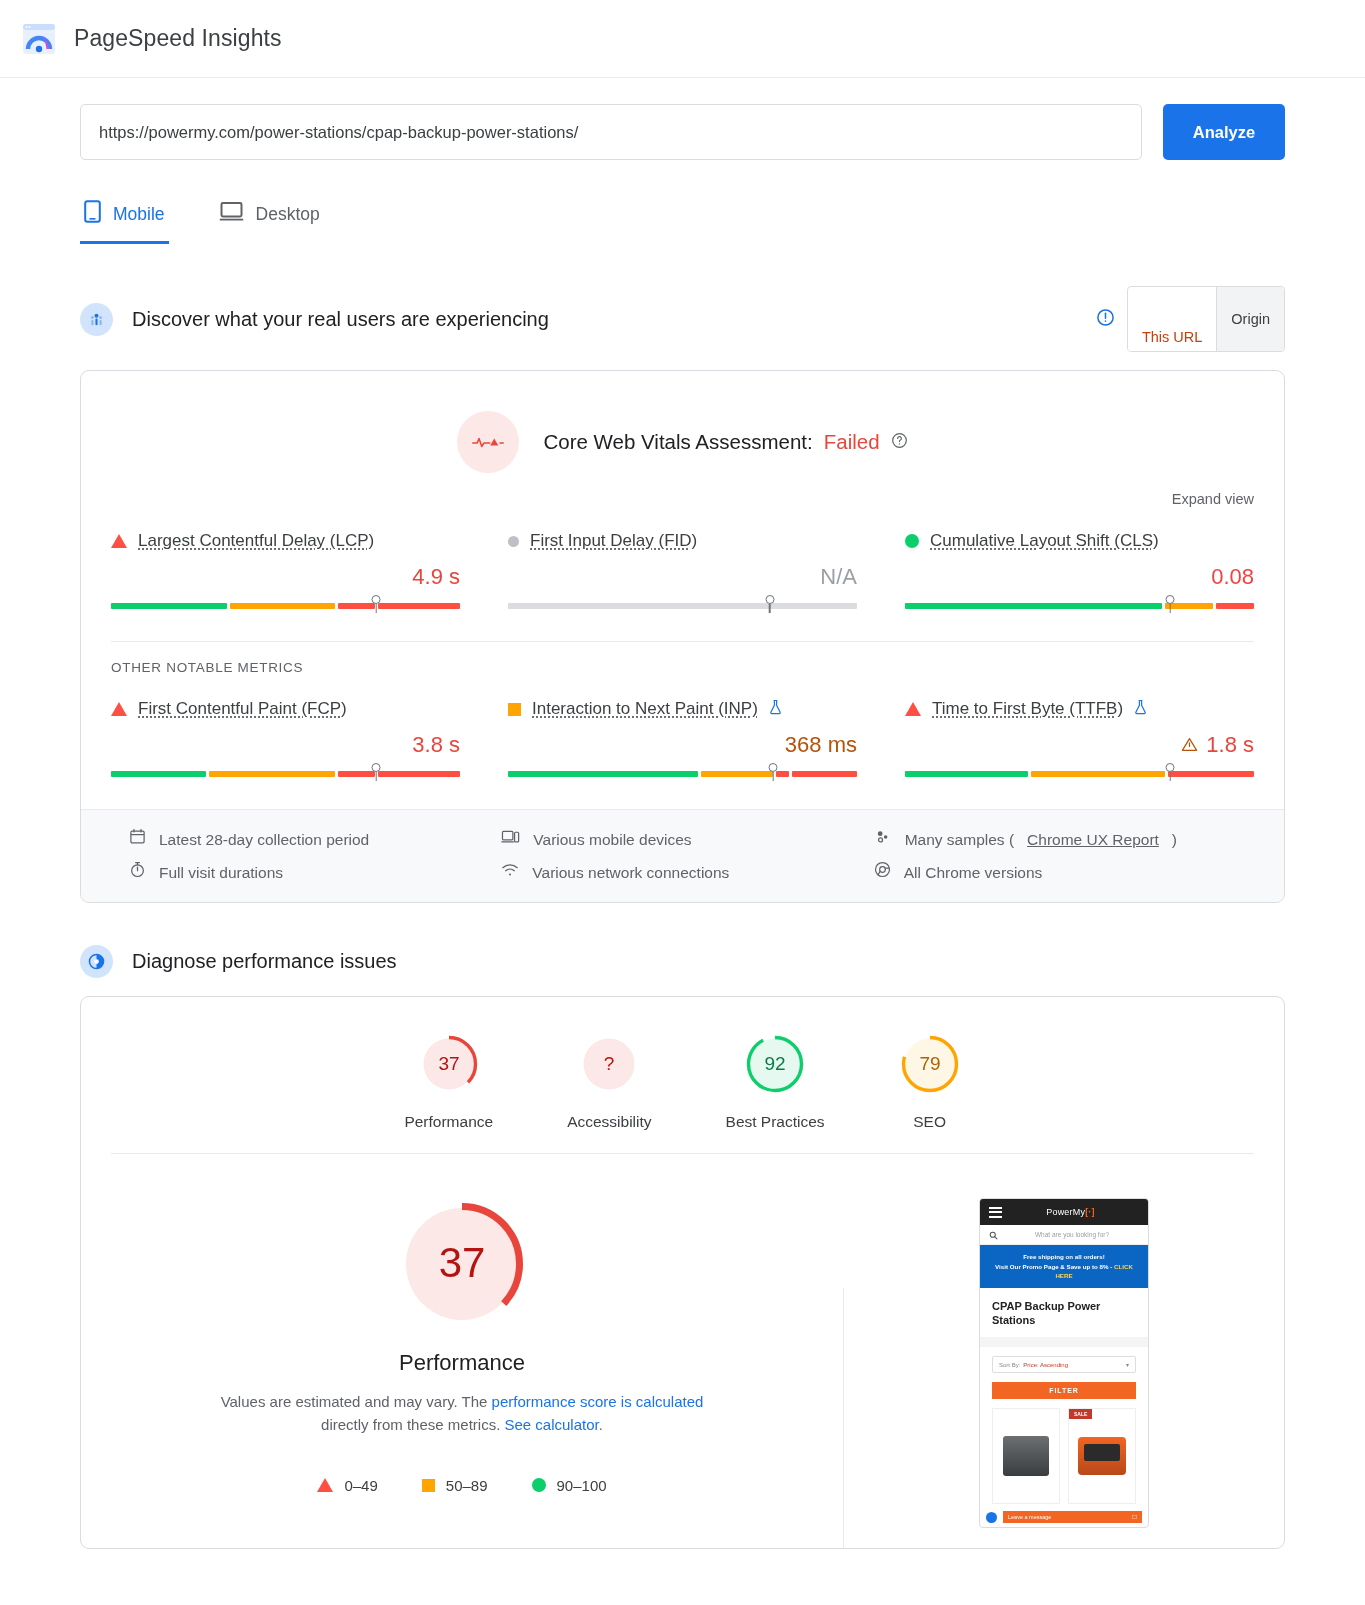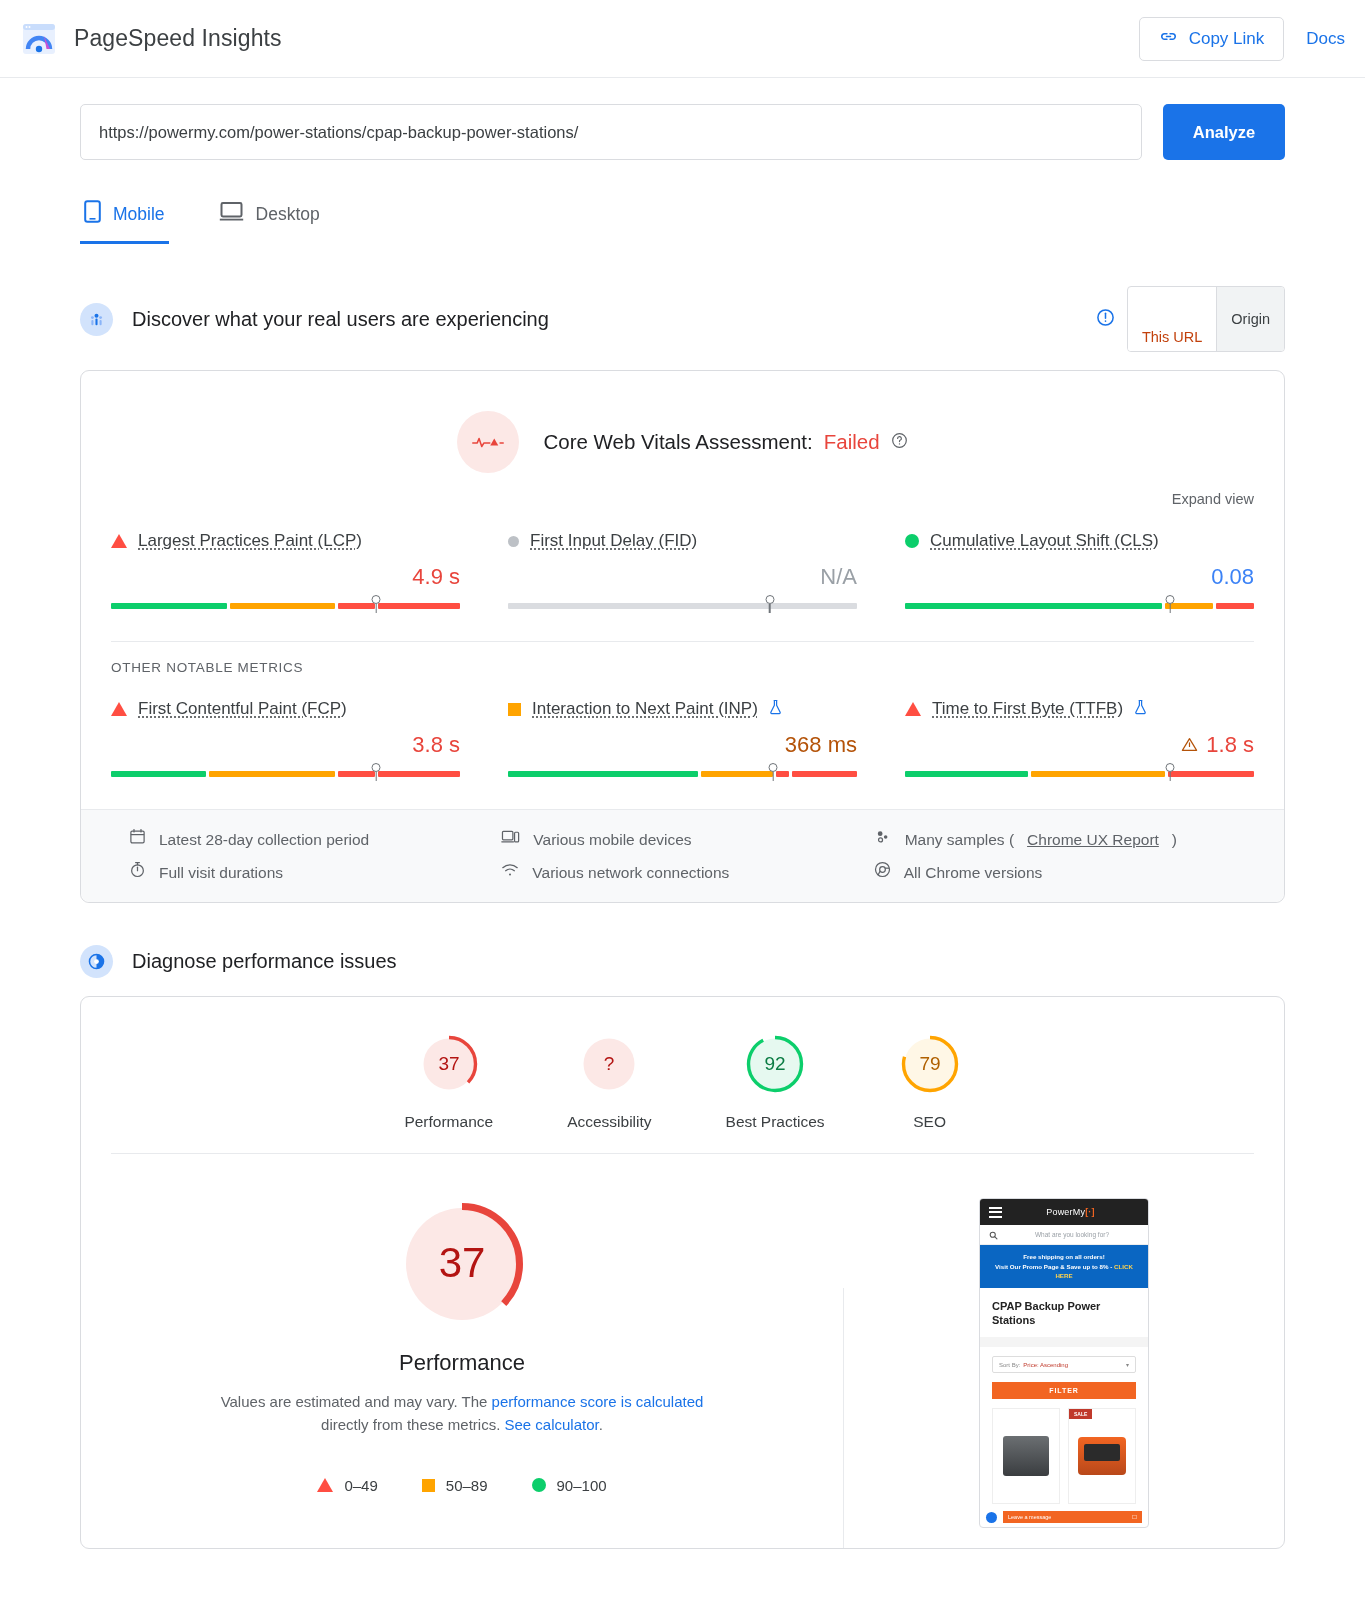--- a/index.html
+++ b/index.html
@@ -115,21 +115,21 @@
   .metric-name {
     font-size: 17px; color: #3c4043;
     text-decoration: underline; text-decoration-style: dotted;
     text-underline-offset: 3px; cursor: pointer;
   }
   .metric-value {
     text-align: right; font-size: 22px; margin-top: 13px;
     display: flex; align-items: center; justify-content: flex-end; gap: 8px;
   }
   .v-red { color: #e8453c; }
-  .v-green { color: #3b82f6; }
+  .v-green { color: #ef4444; }
   .v-orange { color: #b45309; }
   .v-na { color: #9aa0a6; }
 
   .bar-wrap { margin-top: 13px; position: relative; height: 14px; }
   .bar { display: flex; gap: 3px; height: 6px; align-items: center; }
   .bar-seg { height: 6px; border-radius: 1px; }
   .seg-green { background: #0cce6b; }
   .seg-amber { background: #ffa400; }
   .seg-red { background: #ff4e42; }
   .seg-gray { background: #dadce0; }
@@ -234,33 +234,20 @@
         <rect x="1" y="2" width="32" height="30" rx="3" fill="#e8f0fe"></rect>
         <rect x="1" y="2" width="32" height="6" rx="3" fill="#c9ddfc"></rect>
         <circle cx="4.5" cy="5" r="1" fill="#fff"></circle>
           <circle cx="7.5" cy="5" r="1" fill="#fff"></circle>
         <path d="M6 27 A11 11 0 0 1 28 27" fill="none" stroke="#4285f4" stroke-width="4.5"></path>
         <path d="M22 14 L28 27 L24.5 27 Z" fill="#c653d6"></path>
         <circle cx="17" cy="27" r="3.2" fill="#1a73e8"></circle>
       </svg>
     </span>
     <span class="brand-title">PageSpeed Insights</span>
-  </div>
-  <div class="topbar-right">
-    <button class="copy-link-btn">
-      <span>
-        <svg width="19" height="19" viewBox="0 0 24 24" fill="none" stroke="#1a73e8" stroke-width="2" stroke-linecap="round">
-          <path d="M9.5 12h5"></path>
-          <path d="M10 8.5H7a3.5 3.5 0 0 0 0 7h3"></path>
-          <path d="M14 8.5h3a3.5 3.5 0 0 1 0 7h-3"></path>
-        </svg>
-      </span>
-      <span>Copy Link</span>
-    </button>
-    <a class="docs-link">Docs</a>
   </div>
 </div>
 
 <div class="page">
 
 
   <div class="url-row">
     <input class="url-input" value="https://powermy.com/power-stations/cpap-backup-power-stations/" placeholder="Enter a web page URL" style="">
     <button class="analyze-btn">Analyze</button>
   </div>
@@ -336,21 +323,21 @@
       </span>
     </div>
 
     <div class="expand-view">Expand view</div>
 
     <div class="metrics-grid">
 
       <div class="metric">
         <div class="metric-head">
           <span class="tri-red"></span>
-          <span class="metric-name">Largest Practices Paint (LCP)</span>
+          <span class="metric-name">Largest Contentful Delay (LCP)</span>
         </div>
         <div class="metric-value v-red">4.9 s</div>
         <div class="bar-wrap">
           <div class="bar">
             <div class="bar-seg seg-green" style="flex:34"></div>
             <div class="bar-seg seg-amber" style="flex:31"></div>
             <div class="bar-seg seg-red" style="flex:11"></div>
             <div class="bar-seg seg-red" style="flex:24"></div>
           </div>
           <div class="marker" style="left:76%"></div>

